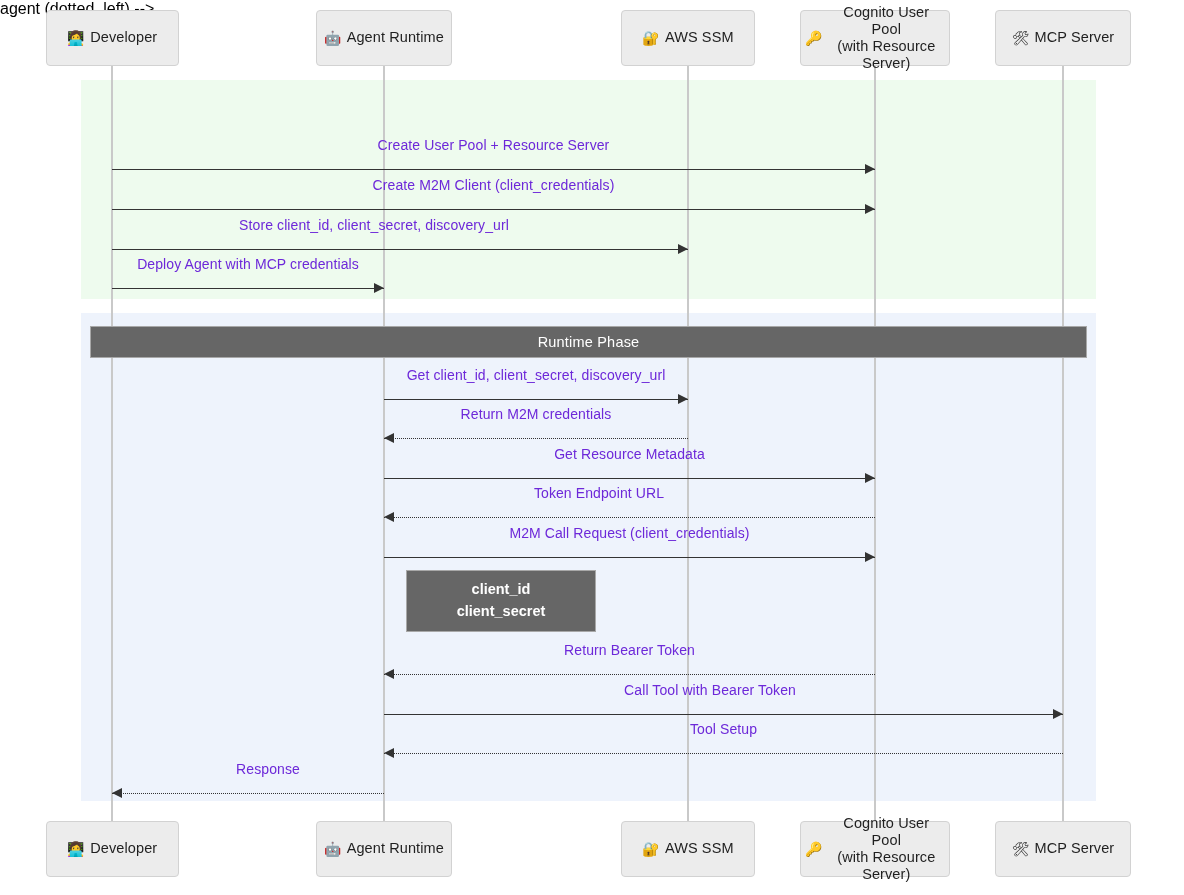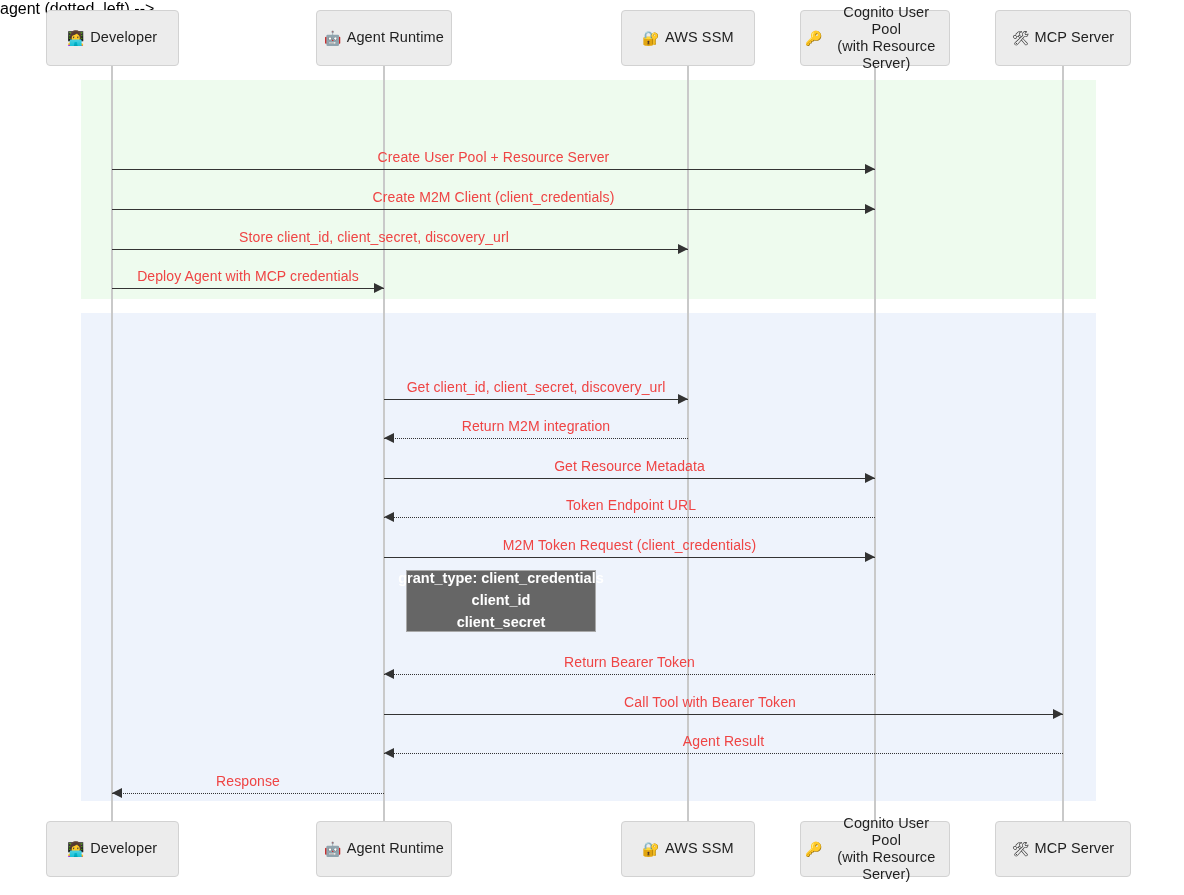--- a/index.html
+++ b/index.html
@@ -78,23 +78,23 @@
     position:absolute;
     top:-5px;
     width:0;height:0;
     border-top:5.5px solid transparent;
     border-bottom:5.5px solid transparent;
   }
   .msg .head.right{border-left:10px solid #333333;}
   .msg .head.left{border-right:10px solid #333333;}
   .msg .txt{
     position:absolute;
-    bottom:4px;
+    bottom:16px;
     text-align:center;
-    color:#ef4444;
+    color:#6d28d9;
     font-size:14px;
     white-space:nowrap;
     letter-spacing:.1px;
   }
 
   
   .note{
     position:absolute;
     box-sizing:border-box;
     background:#666666;
@@ -139,20 +139,23 @@
   </div>
   <div class="actor" style="left:800px;top:10px;width:150px;height:56px;padding:0 4px;">
     <span class="emo">🔑</span><span class="lbl">Cognito User Pool
 (with Resource Server)</span>
   </div>
   <div class="actor" style="left:995px;top:10px;width:136px;height:56px;">
     <span class="emo">🛠</span><span class="lbl">MCP Server</span>
   </div>
 
   
+  <div class="phase-title" style="left:90px;top:326px;width:997px;height:32px;">
+    <span>Runtime Phase</span>
+  </div>
 
   
   
   <div class="msg" style="left:112px;top:169px;width:763px;">
     <div class="line" style="width:763px;"></div>
     <div class="head right" style="left:753px;"></div>
     <div class="txt" style="left:0;width:763px;">Create User Pool + Resource Server</div>
   </div>
   
   <div class="msg" style="left:112px;top:209px;width:763px;">
@@ -177,71 +180,70 @@
   
   <div class="msg" style="left:384px;top:399px;width:304px;">
     <div class="line" style="width:304px;"></div>
     <div class="head right" style="left:294px;"></div>
     <div class="txt" style="left:0;width:304px;">Get client_id, client_secret, discovery_url</div>
   </div>
    agent (dotted, left) --&gt;
   <div class="msg dashed" style="left:384px;top:438px;width:304px;">
     <div class="line" style="width:304px;"></div>
     <div class="head left" style="left:0px;"></div>
-    <div class="txt" style="left:0;width:304px;">Return M2M integration</div>
+    <div class="txt" style="left:0;width:304px;">Return M2M credentials</div>
   </div>
   
   <div class="msg" style="left:384px;top:478px;width:491px;">
     <div class="line" style="width:491px;"></div>
     <div class="head right" style="left:481px;"></div>
     <div class="txt" style="left:0;width:491px;">Get Resource Metadata</div>
   </div>
   
   <div class="msg dashed" style="left:384px;top:517px;width:491px;">
     <div class="line" style="width:491px;"></div>
     <div class="head left" style="left:0px;"></div>
-    <div class="txt" style="left:0;width:430px;padding-left:32px;">Token Endpoint URL</div>
+    <div class="txt" style="left:0;width:430px;">Token Endpoint URL</div>
   </div>
   
   <div class="msg" style="left:384px;top:557px;width:491px;">
     <div class="line" style="width:491px;"></div>
     <div class="head right" style="left:481px;"></div>
-    <div class="txt" style="left:0;width:491px;">M2M Token Request (client_credentials)</div>
+    <div class="txt" style="left:0;width:491px;">M2M Call Request (client_credentials)</div>
   </div>
 
   
   <div class="note" style="left:406px;top:570px;width:190px;height:62px;">
-    <span>grant_type: client_credentials</span>
     <span>client_id</span>
     <span>client_secret</span>
   </div>
 
   
   <div class="msg dashed" style="left:384px;top:674px;width:491px;">
     <div class="line" style="width:491px;"></div>
     <div class="head left" style="left:0px;"></div>
     <div class="txt" style="left:0;width:491px;">Return Bearer Token</div>
   </div>
   
   <div class="msg" style="left:384px;top:714px;width:679px;">
     <div class="line" style="width:679px;"></div>
     <div class="head right" style="left:669px;"></div>
     <div class="txt" style="left:0;width:652px;">Call Tool with Bearer Token</div>
   </div>
   
   <div class="msg dashed" style="left:384px;top:753px;width:679px;">
     <div class="line" style="width:679px;"></div>
     <div class="head left" style="left:0px;"></div>
-    <div class="txt" style="left:0;width:679px;">Agent Result</div>
+    <div class="txt" style="left:0;width:679px;">Tool Setup</div>
   </div>
   
   <div class="msg dashed" style="left:112px;top:793px;width:272px;">
     <div class="line" style="width:272px;"></div>
     <div class="head left" style="left:0px;"></div>
-    <div class="txt" style="left:0;width:272px;">Response</div>
+    <div class="txt" style="left:0;width:272px;padding-left:20px;">Response</div>
   </div>
 
   
   <div class="actor" style="left:46px;top:821px;width:133px;height:56px;">
     <span class="emo">👩‍💻</span><span class="lbl">Developer</span>
   </div>
   <div class="actor" style="left:316px;top:821px;width:136px;height:56px;">
     <span class="emo">🤖</span><span class="lbl">Agent Runtime</span>
   </div>
   <div class="actor" style="left:621px;top:821px;width:134px;height:56px;">

